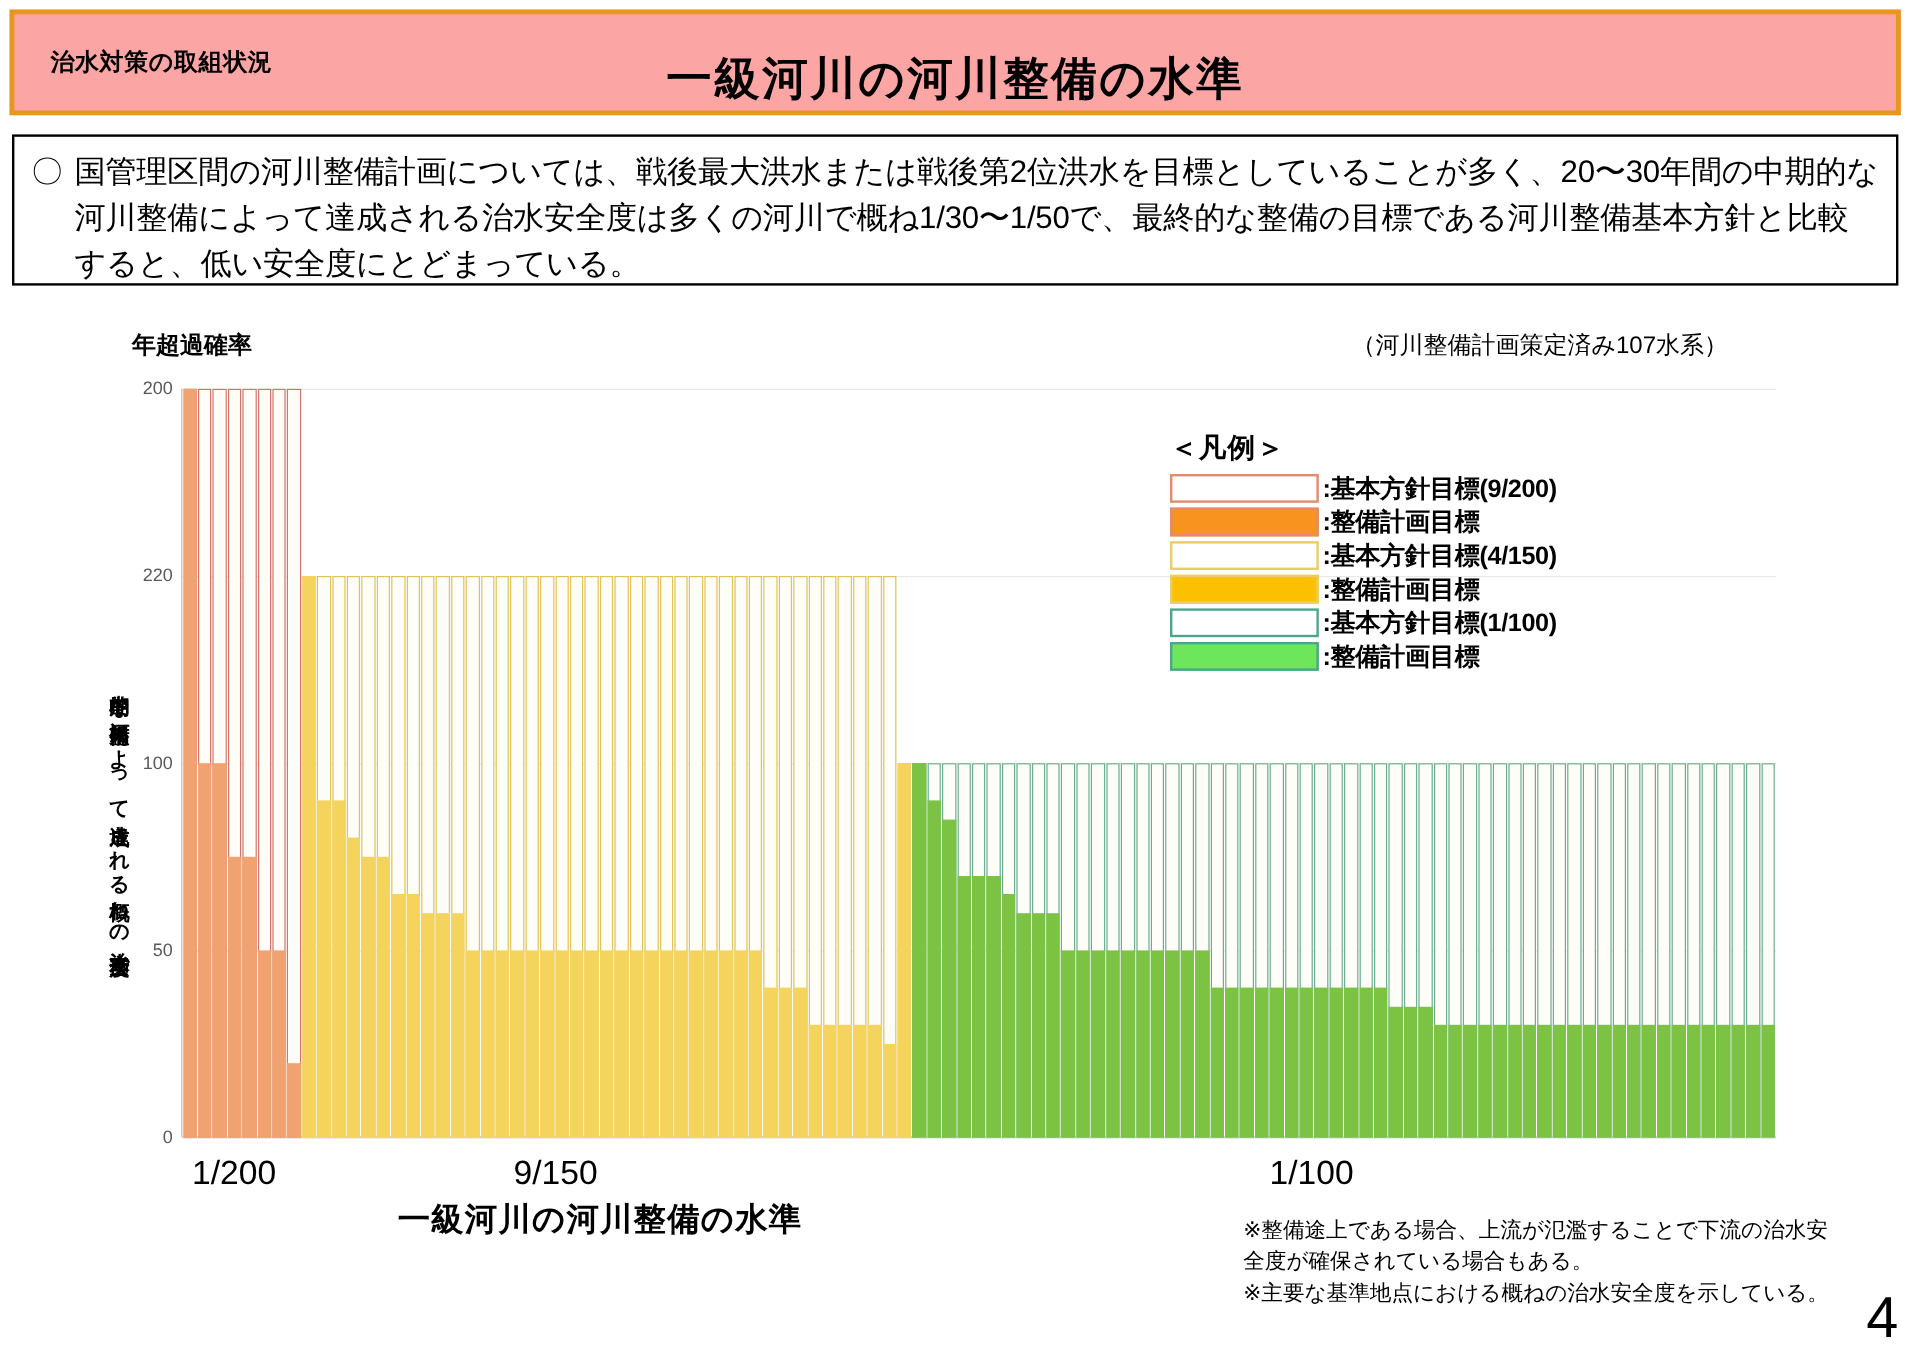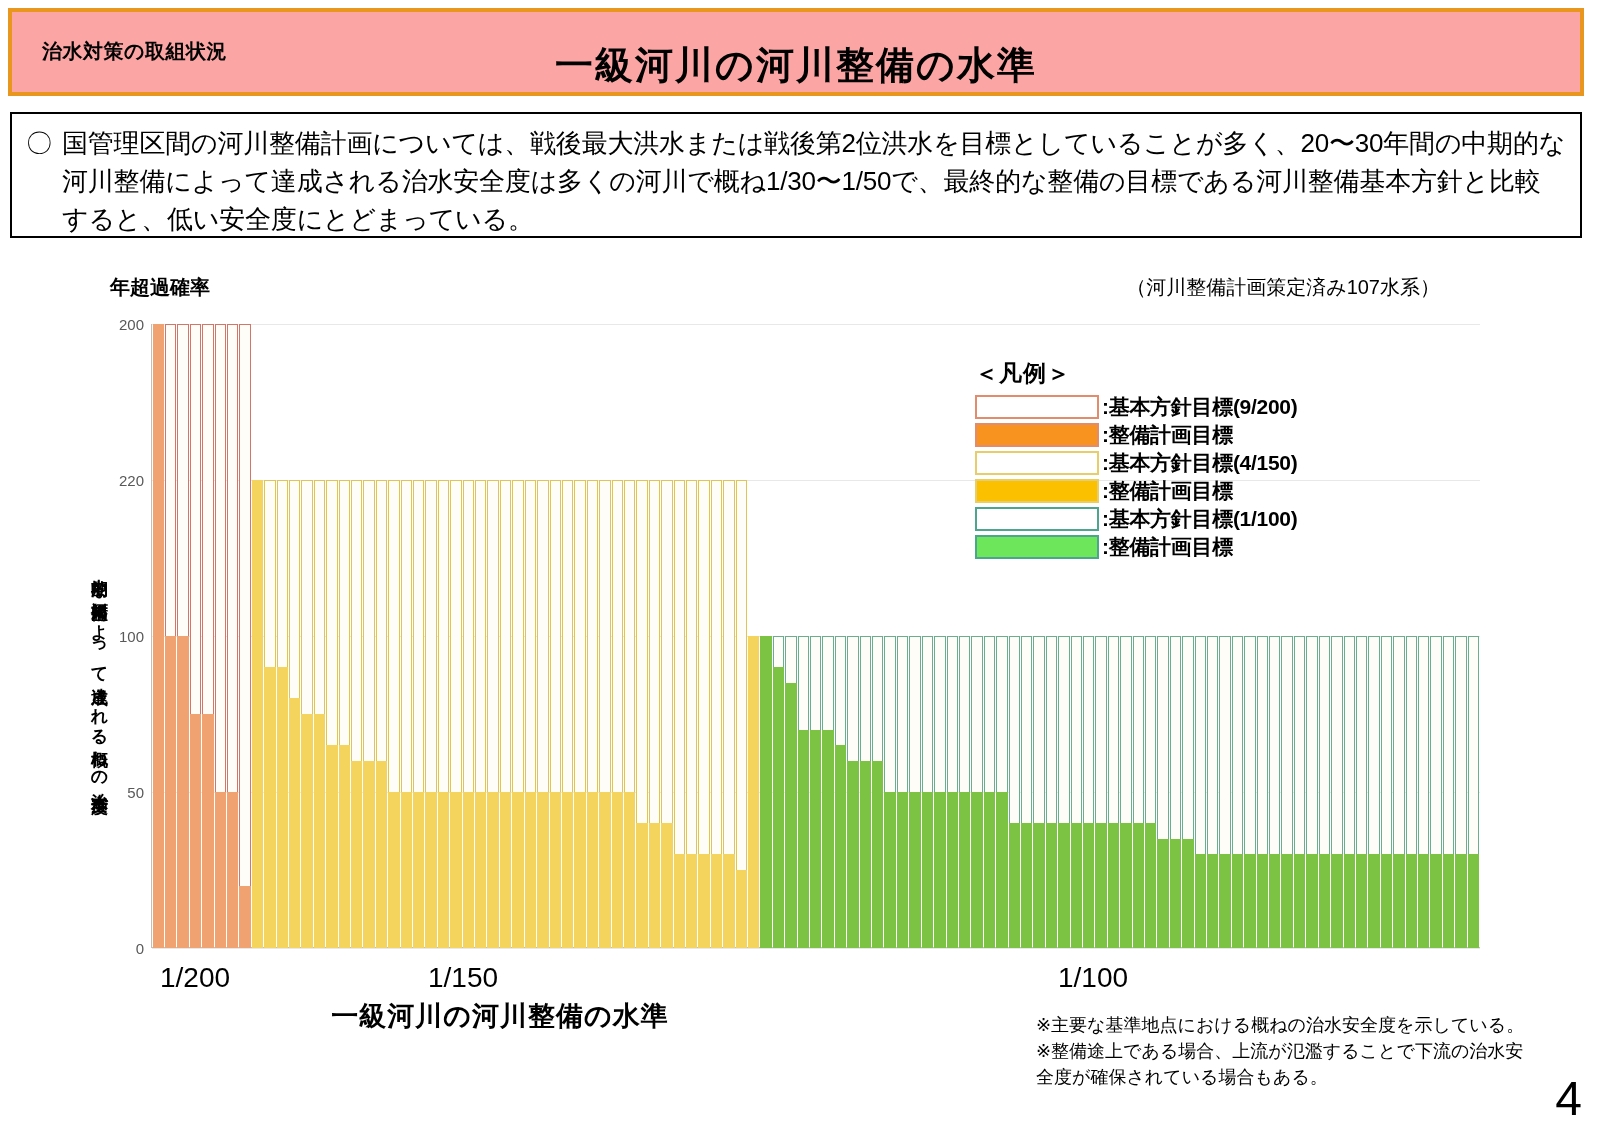--- a/index.html
+++ b/index.html
@@ -601,24 +601,24 @@
         </div>
         <div class="legend-row">
           <div class="legend-swatch" style="background: rgb(110, 230, 92); border: 2px solid rgb(77, 165, 142);"></div>
           <div class="legend-label">:整備計画目標</div>
         </div>
       </div>
   </div>
 
   <div id="xlabels">
       <div class="xlabel" style="left: 160px;">1/200</div>
-      <div class="xlabel" style="left: 428px;">1/150</div>
+      <div class="xlabel" style="left: 428px;">9/150</div>
       <div class="xlabel" style="left: 1058px;">1/100</div>
     </div>
   <div class="x-axis-title">一級河川の河川整備の水準</div>
 </div>
 
 <div class="footnotes">
+  <div>※整備途上である場合、上流が氾濫することで下流の治水安全度が確保されている場合もある。</div>
   <div>※主要な基準地点における概ねの治水安全度を示している。</div>
-  <div>※整備途上である場合、上流が氾濫することで下流の治水安全度が確保されている場合もある。</div>
 </div>
 
 <div class="page-number">4</div>
 
 </body></html>

